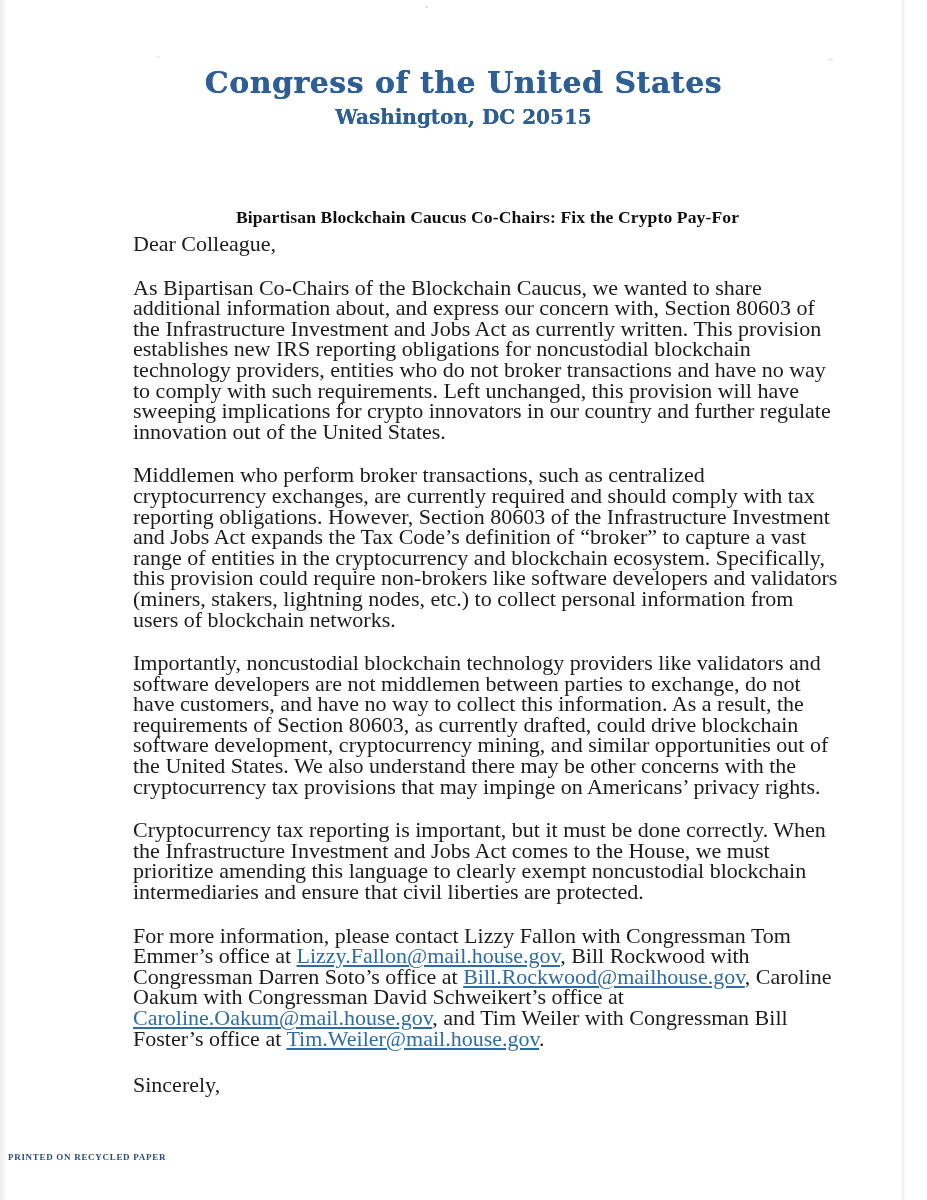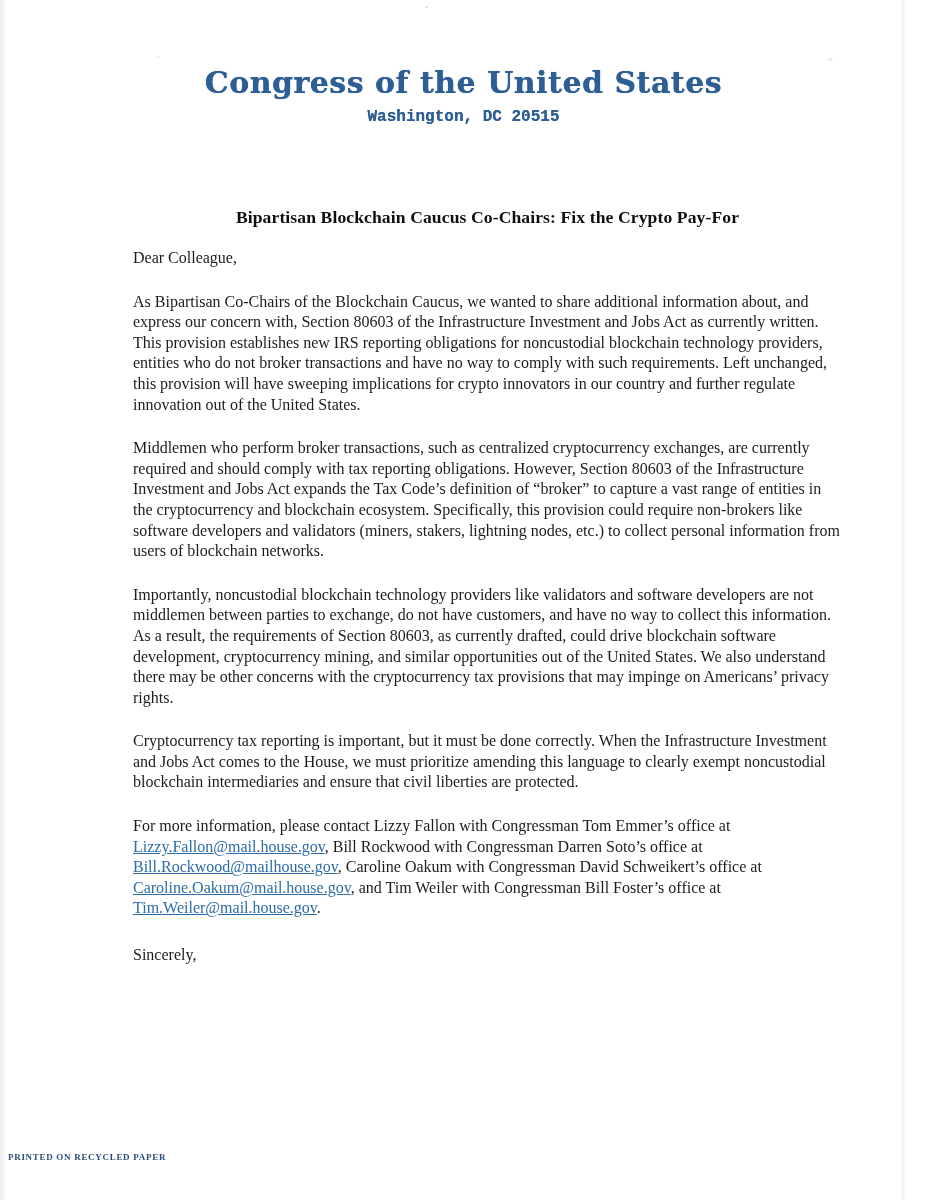--- a/index.html
+++ b/index.html
@@ -23,29 +23,29 @@
   .speck { position:absolute; background:#b9b9b9; border-radius:50%; opacity:.55; }
   .speck-1 { left:425px; top:6px;  width:3px; height:2px; }
   .speck-2 { left:156px; top:56px; width:4px; height:2px; opacity:.3; }
   .speck-3 { left:828px; top:58px; width:5px; height:3px; opacity:.25; }
 
   .letterhead { position:absolute; top:66px; left:0; width:100%;
                 text-align:center; color:var(--letterhead_blue);
                 font-family:"DejaVu Serif", serif; font-weight:bold; }
   .lh1 { font-size:30px; line-height:34px; letter-spacing:0.5px;
          text-shadow:0 0 0.7px currentColor; }
-  .lh2 { font-size:16px; line-height:24px; margin-top:5px;
-         text-shadow:0 0 0.6px currentColor;font-family:Liberation Mono, monospace; }
+  .lh2 { font-size:20px; line-height:24px; margin-top:5px;
+         text-shadow:0 0 0.6px currentColor; }
 
   .title { position:absolute; top:207px; left:133px; width:709px;
            text-align:center; font-size:17.6px; font-weight:bold;
            color:#101010; letter-spacing:0.1px; }
 
-  .body { position:absolute; top:248px; left:133px; width:709px;
-          color:var(--ink); font-size:16px; line-height:20.6px; }
+  .body { position:absolute; top:234px; left:133px; width:709px;
+          color:var(--ink); font-size:22px; line-height:20.6px; }
   .body p { margin-bottom:23px; }
   .salutation { margin-bottom:24px; }
   .closing { margin-bottom:0;margin-top:26px; }
 
   a.email-link { color:var(--link_blue); text-decoration:underline; cursor:pointer; }
 
   .footer { position:absolute; top:1152px; left:8px; width:100%;
             text-align:left; font-family:Liberation Serif, serif;
             font-size:9px; font-weight:bold; letter-spacing:0.7px;
             color:var(--footer_blue); }

